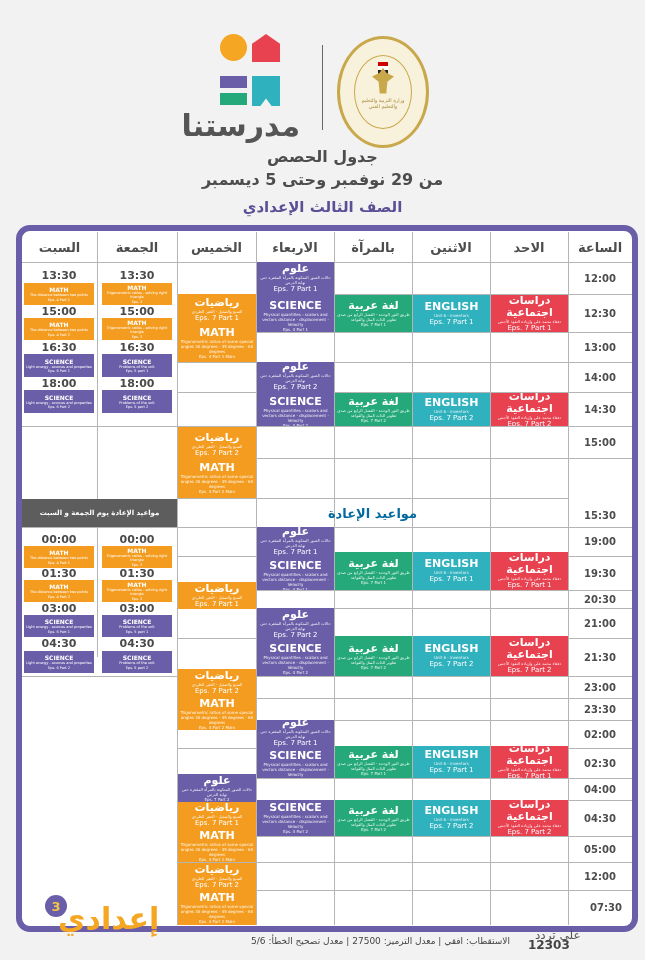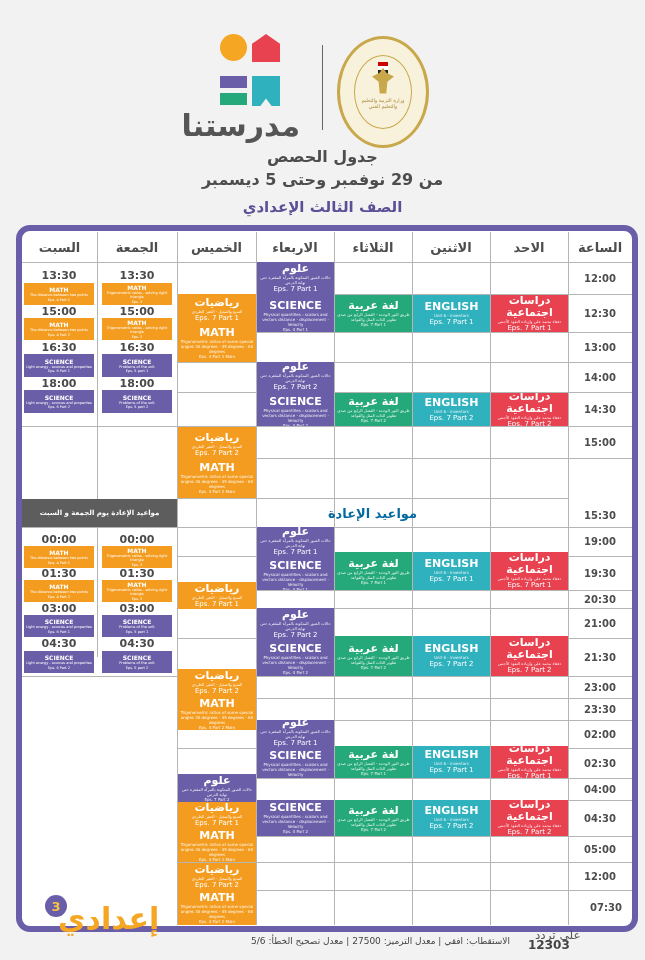--- a/index.html
+++ b/index.html
@@ -78,21 +78,21 @@
 <div class="title1">جدول الحصص</div>
 <div class="title2">من 29 نوفمبر وحتى 5 ديسمبر</div>
 <div class="title3">الصف الثالث الإعدادي</div>
 
 <div class="frame"></div>
 
 <div class="hdr" style="left:22px;width:75px;">السبت</div>
 <div class="hdr" style="left:97px;width:80px;">الجمعة</div>
 <div class="hdr" style="left:177px;width:79px;">الخميس</div>
 <div class="hdr" style="left:256px;width:78px;">الاربعاء</div>
-<div class="hdr" style="left:334px;width:78px;">الثلاثاء</div>
+<div class="hdr" style="left:334px;width:78px;">بالمرآة</div>
 <div class="hdr" style="left:412px;width:78px;">الاثنين</div>
 <div class="hdr" style="left:490px;width:78px;">الاحد</div>
 <div class="hdr" style="left:568px;width:64px;">الساعة</div>
 
 <div class="vline" style="left:97px;top:232px;height:267px;"></div>
 <div class="vline" style="left:97px;top:527px;height:130px;"></div>
 <div class="vline" style="left:97px;top:232px;height:30px;"></div>
 <div class="vline" style="left:177px;top:232px;height:693px;"></div>
 <div class="vline" style="left:256px;top:232px;height:693px;"></div>
 <div class="vline" style="left:334px;top:232px;height:693px;"></div>

